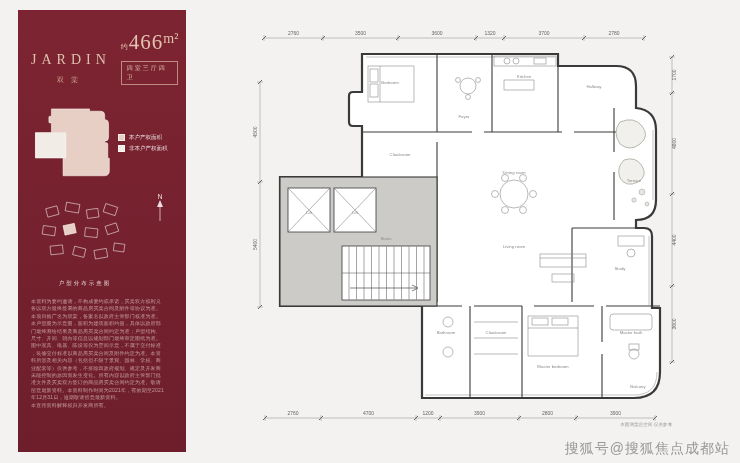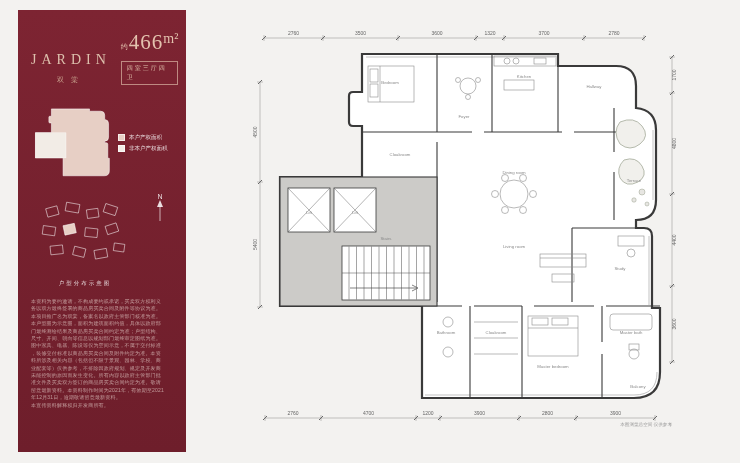--- a/index.html
+++ b/index.html
@@ -341,13 +341,14 @@
           <text x="416" y="366" class="roomlabel" text-anchor="middle">Balcony</text>
           <text x="87" y="192" class="roomlabel" text-anchor="middle">Lift</text>
           <text x="133" y="192" class="roomlabel" text-anchor="middle">Lift</text>
           <text x="164" y="218" class="roomlabel" text-anchor="middle">Stairs</text>
         </g>
 
       <text class="plannote" x="450" y="404" text-anchor="end">本图测量总空间 仅供参考</text>
     </svg>
   </div>
 
+  <div class="watermark">搜狐号@搜狐焦点成都站</div>
 </div>
 
 </body></html>

